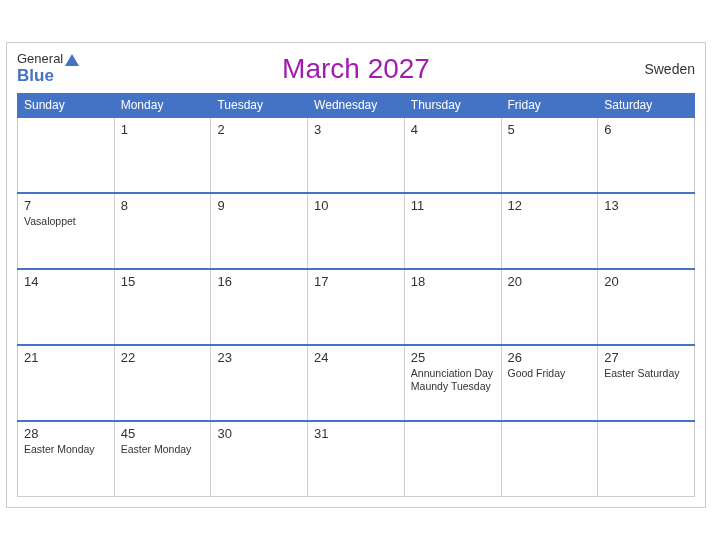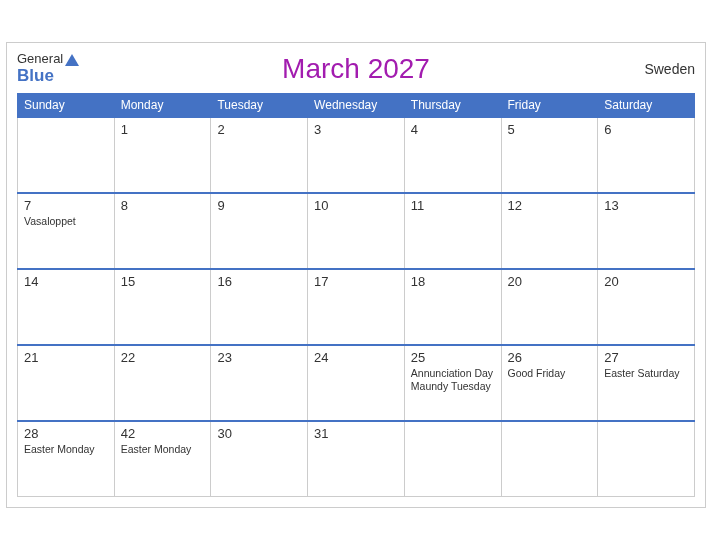--- a/index.html
+++ b/index.html
@@ -222,21 +222,21 @@
             <span class="day-number">27</span>
             <span class="event-text">Easter Saturday</span>
           </td>
         </tr>
         <tr>
           <td>
             <span class="day-number">28</span>
             <span class="event-text">Easter Monday</span>
           </td>
           <td>
-            <span class="day-number">42</span>
+            <span class="day-number">45</span>
             <span class="event-text">Easter Monday</span>
           </td>
           <td>
             <span class="day-number">30</span>
           </td>
           <td>
             <span class="day-number">31</span>
           </td>
           <td></td>
           <td></td>

